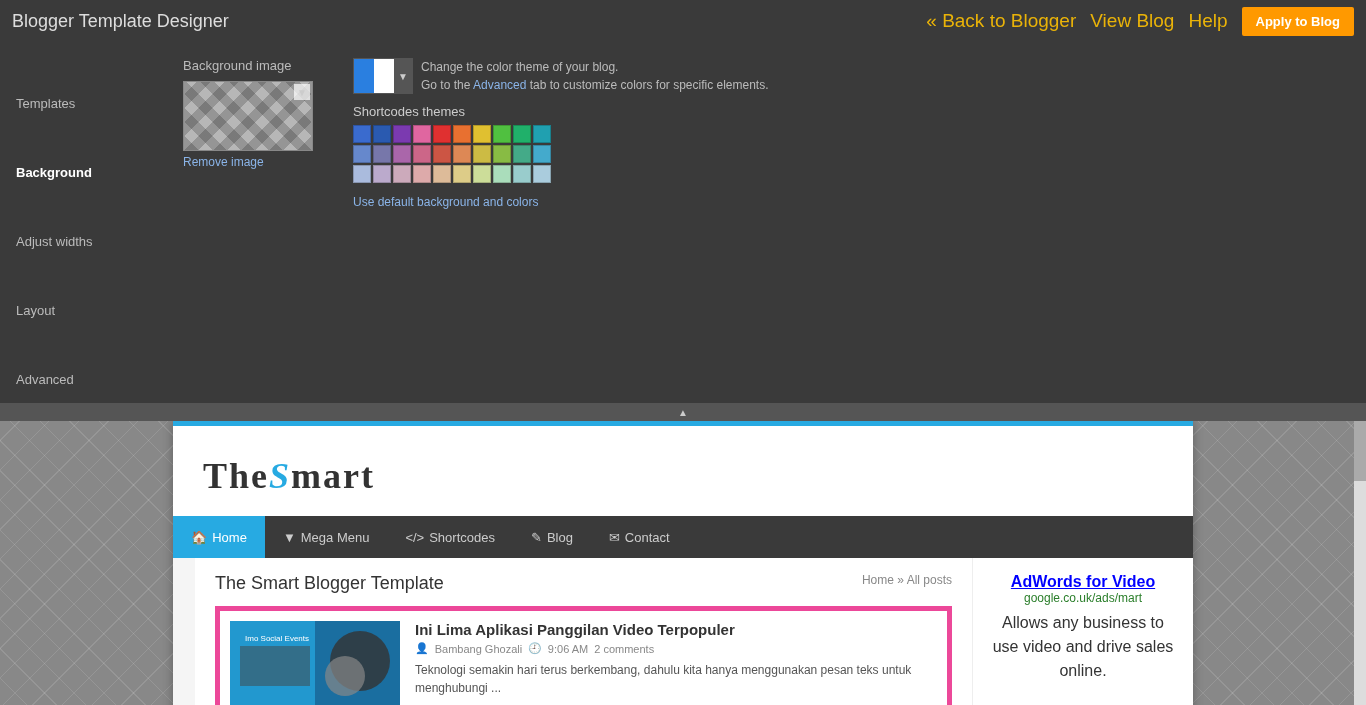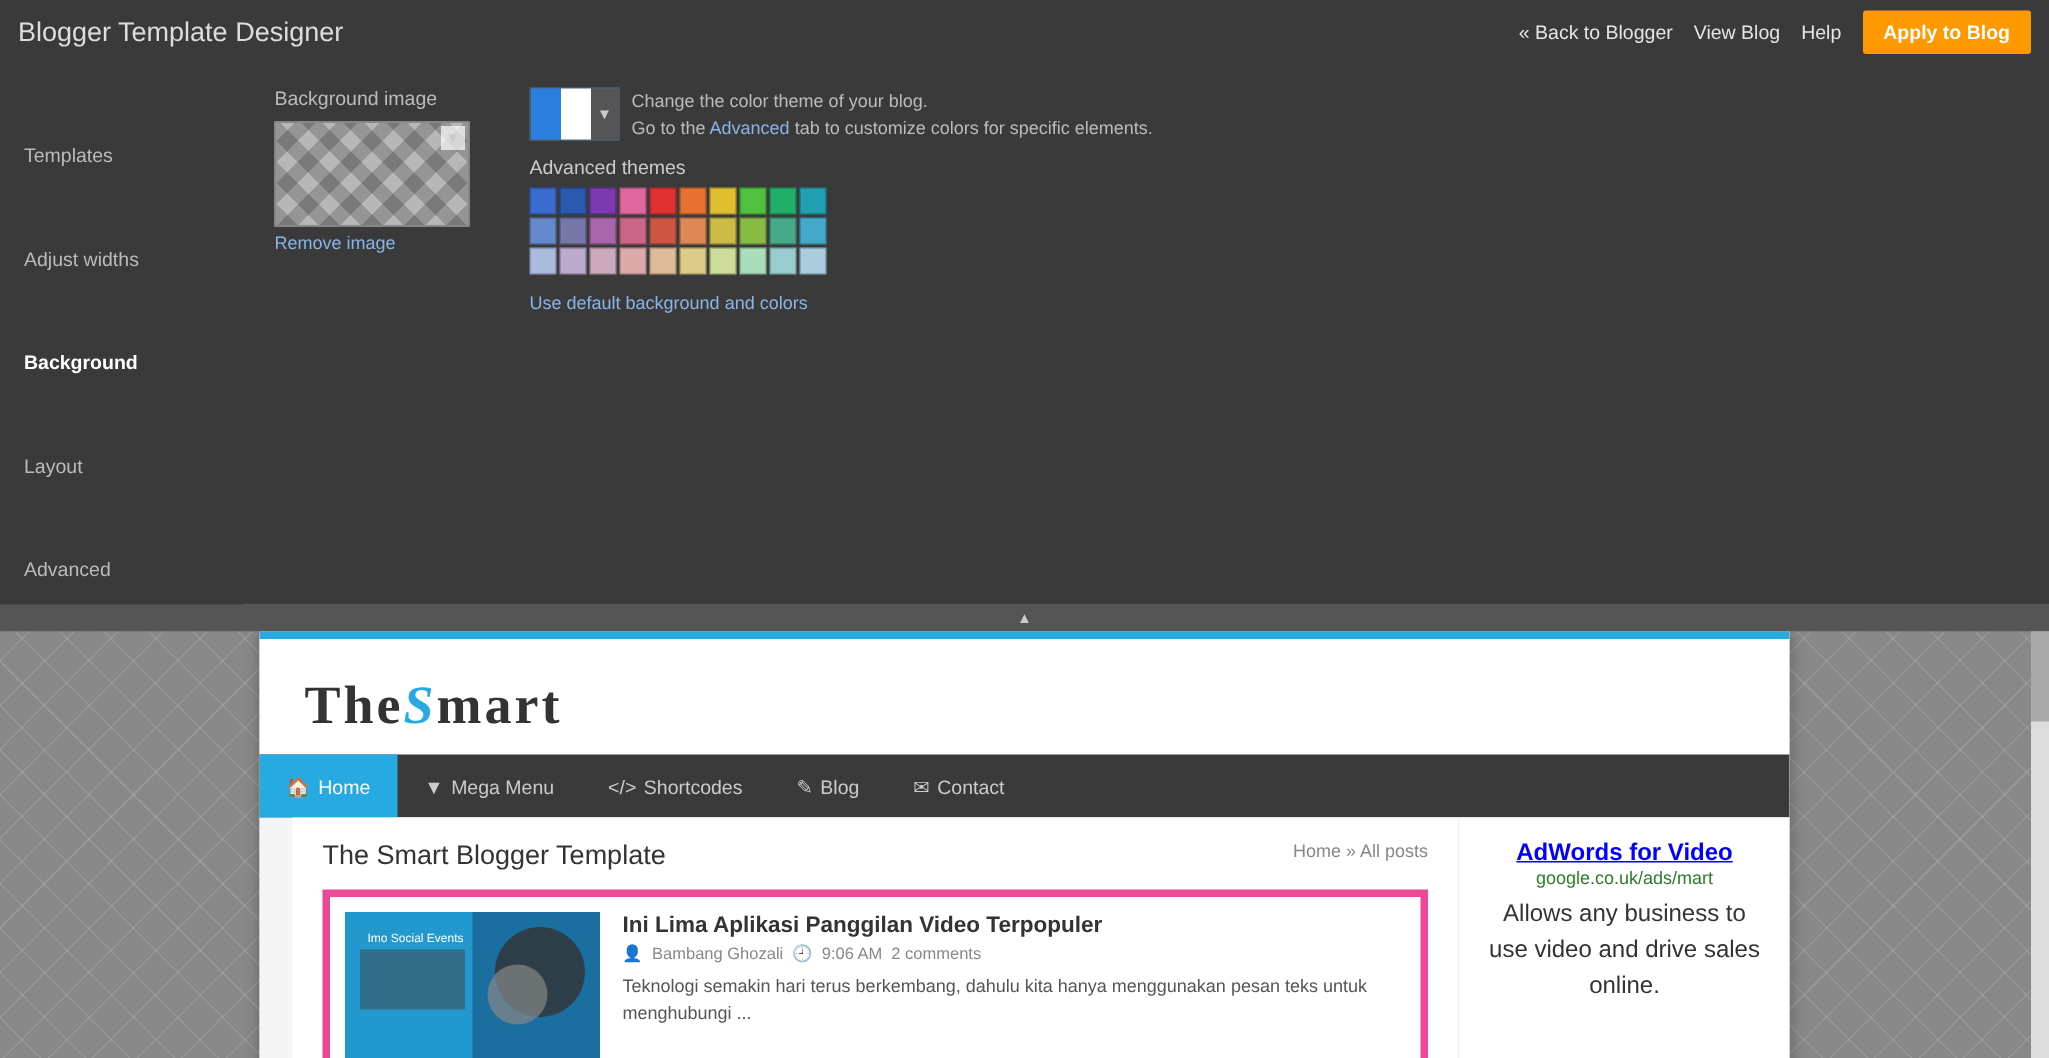--- a/index.html
+++ b/index.html
@@ -21,23 +21,23 @@
       font-weight: normal;
     }
     .top-bar-links {
       position: absolute;
       right: 12px;
       display: flex;
       align-items: center;
       gap: 14px;
     }
     .top-bar-links a {
-      color: #e5e5e5;
+      color: #eab308;
       text-decoration: none;
-      font-size: 13px;
+      font-size: 19px;
     }
     .apply-btn {
       background: #f90;
       color: #fff;
       border: none;
       padding: 7px 14px;
       font-size: 13px;
       cursor: pointer;
       border-radius: 2px;
       font-weight: bold;
@@ -250,21 +250,21 @@
       box-shadow: 0 0 10px rgba(0,0,0,0.3);
       overflow: hidden;
     }
     .preview-top-bar {
       background: #27aae2;
       height: 5px;
     }
     .preview-header {
       background: #fff;
       padding: 20px 30px 10px;
-      height: 77px;
+      height: 90px;
       display: flex;
       align-items: center;
     }
     .preview-logo {
       font-size: 36px;
       font-weight: bold;
       color: #333;
       letter-spacing: 2px;
       font-family: Georgia, serif;
     }
@@ -407,22 +407,22 @@
     <a href="#">View Blog</a>
     <a href="#">Help</a>
     <button class="apply-btn">Apply to Blog</button>
   </div>
 </div>
 
 <div class="designer-panel">
 
   <nav class="sidebar">
     <a class="sidebar-item">Templates</a>
+    <a class="sidebar-item active">Background</a>
     <a class="sidebar-item">Adjust widths</a>
-    <a class="sidebar-item active">Background</a>
     <a class="sidebar-item">Layout</a>
     <a class="sidebar-item">Advanced</a>
   </nav>
 
   <div class="config-area">
     <div class="config-row">
 
       <div class="bg-image-section">
         <div class="bg-image-label">Background image</div>
         <div class="bg-image-box">
@@ -439,21 +439,21 @@
               <div class="color-swatch-left"></div>
               <div class="color-swatch-right"></div>
               <div class="color-dropdown-arrow">▼</div>
             </div>
           </div>
           <div class="color-description">
             Change the color theme of your blog.<br>
             Go to the <a href="#" class="adv-link">Advanced</a> tab to customize colors for specific elements.
           </div>
         </div>
-        <div class="suggested-label">Advanced themes</div>
+        <div class="suggested-label">Shortcodes themes</div>
         <div class="theme-swatches" id="swatches-container">
             <div class="swatch" style="background-color: rgb(58, 107, 206);"></div>
             <div class="swatch" style="background-color: rgb(42, 90, 176);"></div>
             <div class="swatch" style="background-color: rgb(123, 58, 176);"></div>
             <div class="swatch" style="background-color: rgb(224, 102, 160);"></div>
             <div class="swatch" style="background-color: rgb(224, 48, 48);"></div>
             <div class="swatch" style="background-color: rgb(232, 112, 48);"></div>
             <div class="swatch" style="background-color: rgb(224, 192, 48);"></div>
             <div class="swatch" style="background-color: rgb(80, 192, 64);"></div>
             <div class="swatch" style="background-color: rgb(32, 176, 106);"></div>

